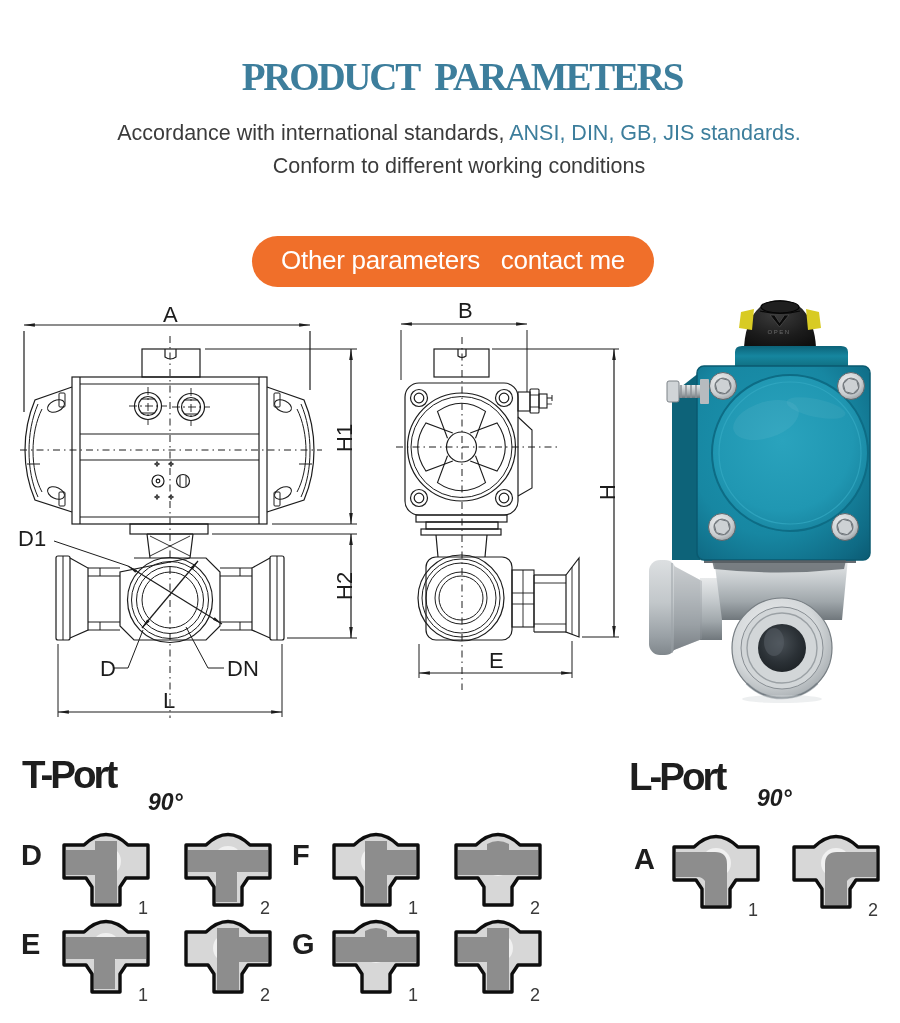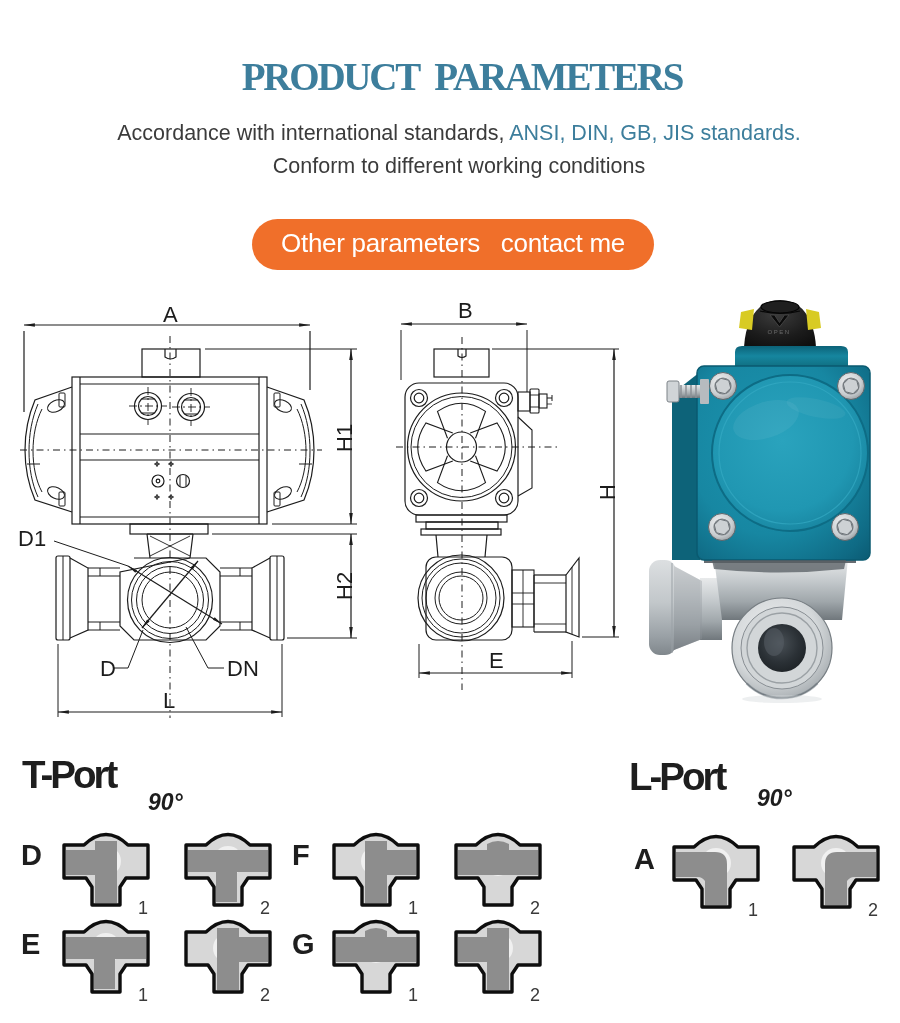--- a/index.html
+++ b/index.html
@@ -5,21 +5,21 @@
   html,body{margin:0;padding:0;background:#fff;}
   #page{position:relative;width:900px;height:1023px;background:#fff;overflow:hidden;
         font-family:"Liberation Sans",sans-serif;}
   .abs{position:absolute;}
   #title{left:12px;top:54px;width:900px;text-align:center;
          font-family:"Liberation Serif",serif;font-weight:bold;font-size:39px;
          letter-spacing:-2.2px;color:#3d7e9c;}
   #sub1{left:9px;top:121px;width:900px;text-align:center;font-size:21.5px;color:#3b3b3b;}
   #sub1 .tl{color:#3d7e9c;margin-top:34px;}
   #sub2{left:9px;top:154px;width:900px;text-align:center;font-size:21.5px;color:#3b3b3b;}
-  #btn{left:252px;top:219px;width:402px;height:51px;background:#f06f2a;border-radius:26px;
+  #btn{left:252px;top:236px;width:402px;height:51px;background:#f06f2a;border-radius:26px;
        color:#fff;font-size:26px;text-align:center;line-height:49px;letter-spacing:-0.3px;}
 </style>
 </head>
 <body>
 <div id="page">
   <div id="title" class="abs">PRODUCT&nbsp; PARAMETERS</div>
   <div id="sub1" class="abs">Accordance with international standards, <span class="tl">ANSI, DIN, GB, JIS standards.</span></div>
   <div id="sub2" class="abs">Conform to different working conditions</div>
   <div id="btn" class="abs">Other parameters&nbsp;&nbsp; contact me</div>
 

